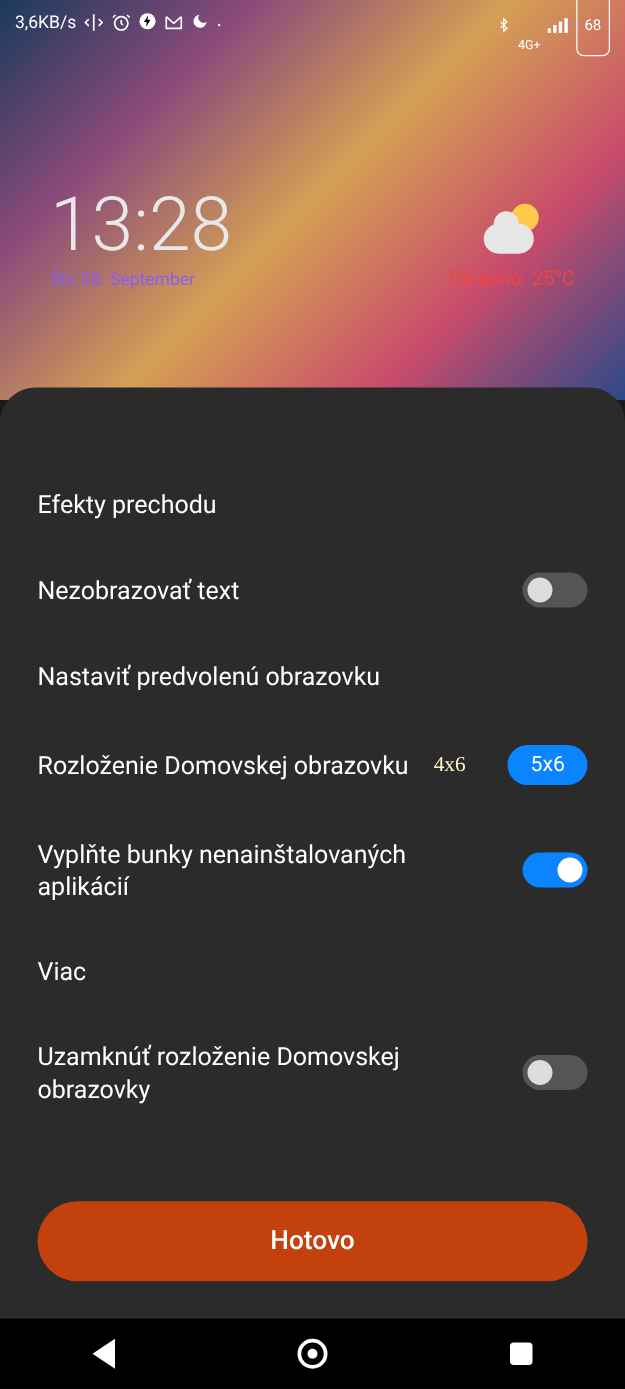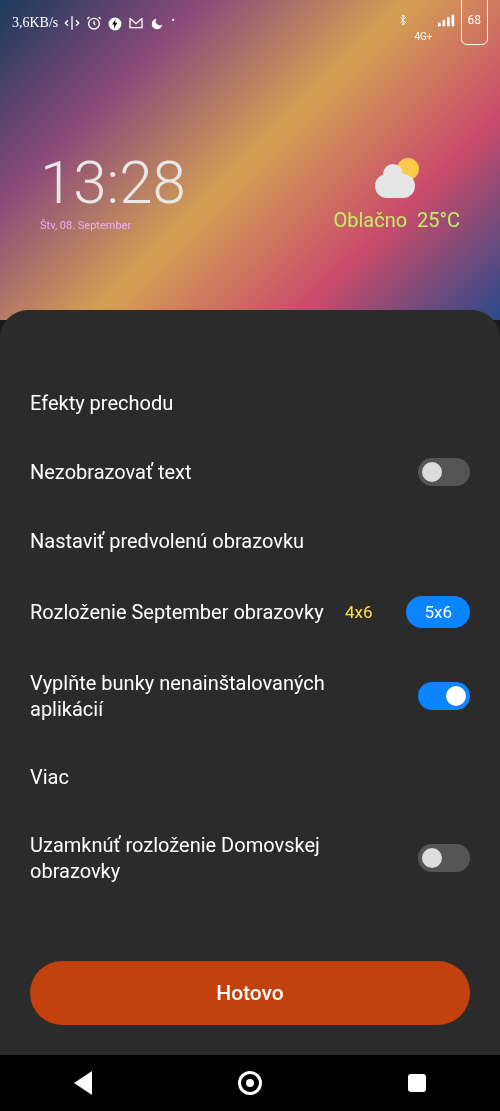--- a/index.html
+++ b/index.html
@@ -23,21 +23,21 @@
       position: relative;
       z-index: 2;
       height: 40px;
       display: flex;
       justify-content: space-between;
       align-items: center;
       padding: 0 12px;
       color: #fff;
       font-size: 14px;
     }
-    .status-left { display: flex; align-items: flex-end; gap: 6px; font-family: Liberation Serif, serif; }
+    .status-left { display: flex; align-items: flex-start; gap: 6px; }
     .status-right { display: flex; align-items: center; gap: 5px; }
     .status-icon { display: inline-flex; align-items: center; }
     .battery-pill {
       border: 1.5px solid #fff;
       border-radius: 6px;
       padding: 17px 6px;
       font-size: 12px;
       display: flex;
       align-items: center;
     }
@@ -45,27 +45,27 @@
     .home-widget {
       position: relative;
       z-index: 2;
       display: flex;
       justify-content: space-between;
       align-items: flex-end;
       padding: 110px 40px 0;
       color: #e8e8e8;
     }
     .clock-time { font-size: 60px; font-weight: 300; letter-spacing: 0; line-height: 1; }
-    .clock-date { font-size: 11px; margin-top: 6px; color: #f0abfc; }
+    .clock-date { font-size: 14px; margin-top: 6px; color: #8b5cf6; }
     .weather { text-align: center; margin-top: 8px; }
     .weather-icon { width: 44px; height: 40px; position: relative; margin: 0 auto 10px; }
     .weather-sun { position: absolute; width: 22px; height: 22px; background: #ffc94a; border-radius: 50%; top: 0; right: 0; }
     .weather-cloud { position: absolute; width: 40px; height: 24px; background: #e6e6e6; border-radius: 18px; bottom: 0; left: 0; }
     .weather-cloud::before { content: ""; position: absolute; width: 20px; height: 20px; background: #e6e6e6; border-radius: 50%; top: -10px; left: 8px; }
-    .weather-text { font-size: 20px; color: #bef264; }
+    .weather-text { font-size: 16px; color: #ef4444; }
 
     .sheet {
       position: absolute;
       left: 0;
       bottom: 56px;
       width: 500px;
       background: #2b2b2b;
       border-radius: 28px 28px 0 0;
       z-index: 3;
       top: 310px;
@@ -104,21 +104,21 @@
     .toggle.on { background: #0a84ff; }
     .toggle.on::after { background: #fff; left: auto; right: 4px; }
     .layout-options { display: flex; align-items: center; gap: 16px; }
     .chip {
       padding: 6px 18px;
       border-radius: 18px;
       font-size: 17px;
       color: #999;
     }
     .chip.active { background: #0a84ff; color: #ffffff; }
-    .chip.inactive { color: #fde047; }
+    .chip.inactive { color: #fef9c3; font-family: Liberation Serif, serif; }
     .spacer { flex: 1; }
     .done-btn {
       background: #c2410c;
       color: #fff;
       font-size: 21px;
       font-weight: 500;
       text-align: center;
       border-radius: 34px;
       padding: 20px;
       margin-top: 24px;
@@ -220,21 +220,21 @@
     <div class="row-label">Efekty prechodu</div>
   </div>
   <div class="row">
     <div class="row-label">Nezobrazovať text</div>
     <div class="toggle"></div>
   </div>
   <div class="row">
     <div class="row-label">Nastaviť predvolenú obrazovku</div>
   </div>
   <div class="row">
-    <div class="row-label">Rozloženie September obrazovky</div>
+    <div class="row-label">Rozloženie Domovskej obrazovku</div>
     <div class="layout-options">
       <div class="chip inactive">4x6</div>
       <div class="chip active">5x6</div>
     </div>
   </div>
   <div class="row">
     <div class="row-label">Vyplňte bunky nenainštalovaných aplikácií</div>
     <div class="toggle on"></div>
   </div>
   <div class="row">

